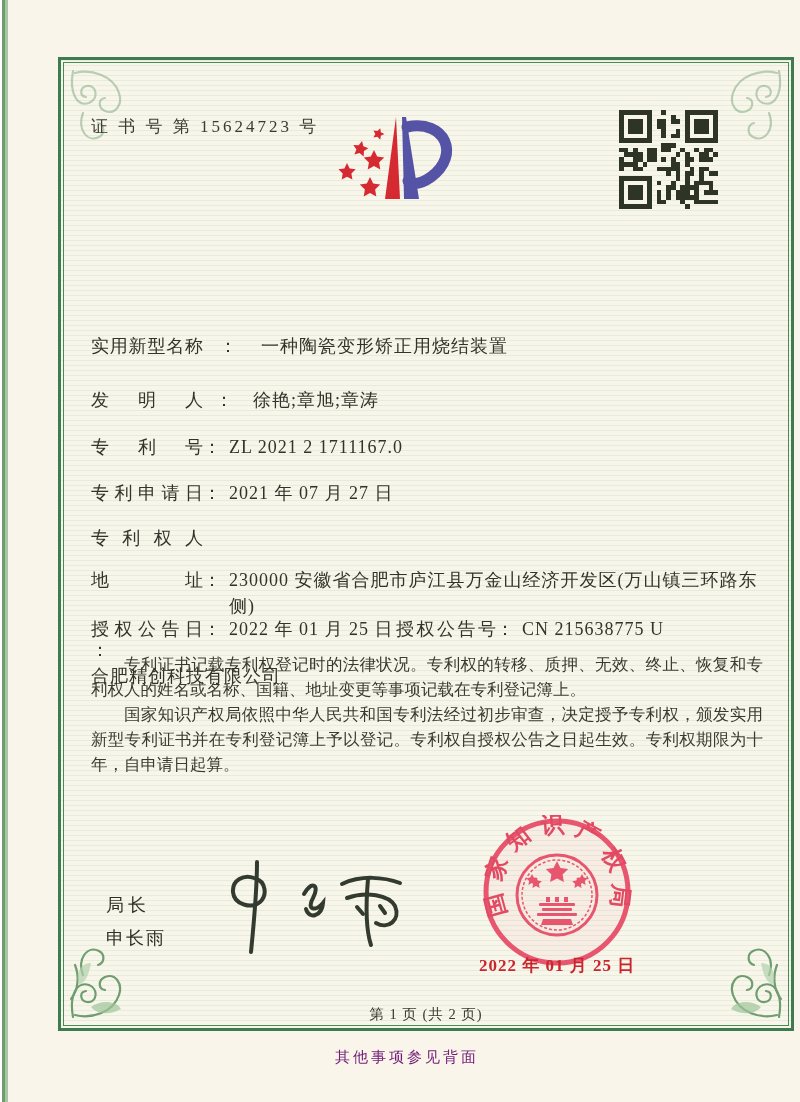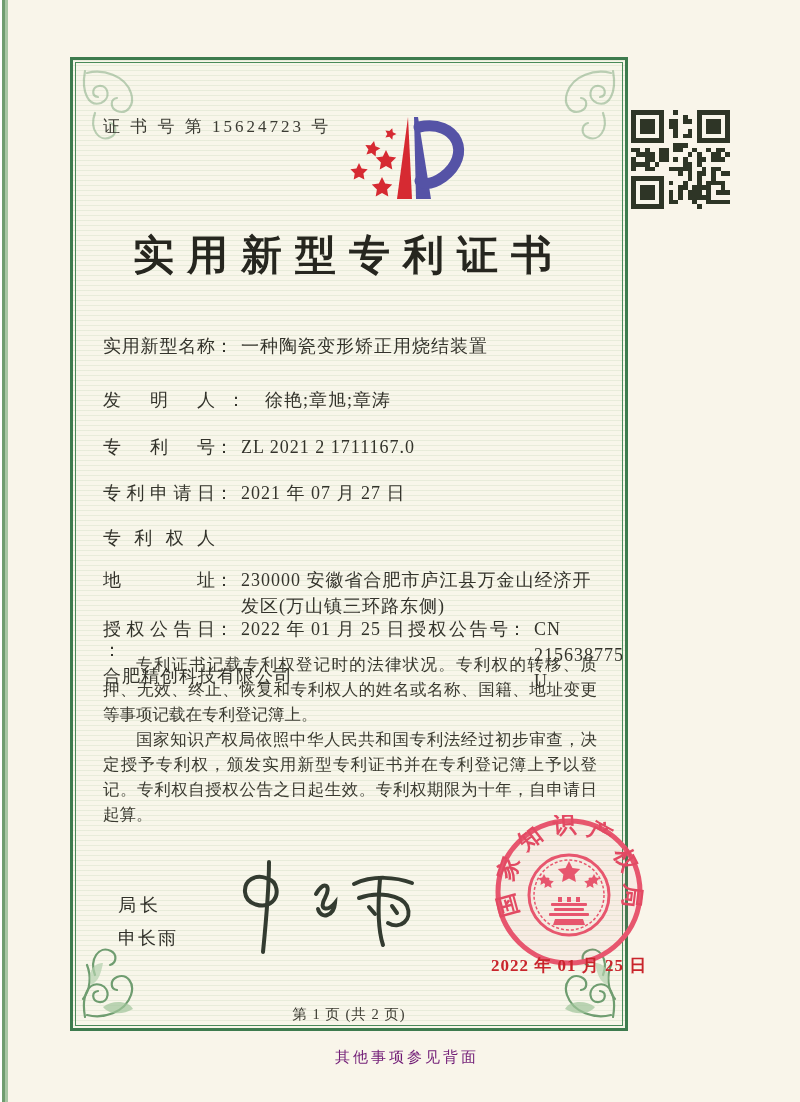--- a/index.html
+++ b/index.html
@@ -7,21 +7,21 @@
     width:800px;height:1102px;position:relative;overflow:hidden;
     background:#f9f5ea;
     font-family:"Liberation Serif", serif;
     color:#33332b;
   }
   .scan-edge{
     position:absolute;left:0;top:0;width:8px;height:1102px;
     background:linear-gradient(90deg,#ffffff 0 2px,#6f9d70 2px 5px,#a8c6a4 5px 8px);
   }
   .frame{
-    position:absolute;left:70px;top:57px;width:558px;height:974px;
+    position:absolute;left:58px;top:57px;width:736px;height:974px;
     border:3px solid #3e7b4e;box-sizing:border-box;
     background:
       repeating-linear-gradient(180deg, rgba(122,168,110,0.13) 0 1px, rgba(122,168,110,0) 1px 5px),
       #f8f6ea;
   }
   .frame-inner{
     position:absolute;inset:2px;border:1px solid #4a8a59;pointer-events:none;
   }
   .flourish{position:absolute;width:95px;height:95px;}
   .fl-bl{left:4px;bottom:4px;}
@@ -41,21 +41,21 @@
   }
 
   .rows{position:absolute;left:30px;right:26px;top:0;}
   .row{position:absolute;left:0;right:0;font-size:18px;line-height:26px;display:flex;align-items:flex-start;}
   .flabel{
     display:inline-block;width:112px;flex:0 0 112px;
     text-align:justify;text-align-last:justify;color:#33332b;
   }
   .colon{flex:0 0 auto;padding-right:8px;}
   .fvalue{flex:1 1 auto;letter-spacing:1px;}
-  .row-name{top:273px;}
+  .row-name{top:273px;gap:16px;}
   .row-inventor{top:327px;gap:12px;}
   .row-patno{top:374px;align-items:flex-end;}
   .row-appdate{top:420px;}
   .row-owner{top:465px;flex-direction:column;}
   .row-addr{top:507px;}
   .row-grant{top:556px;}
   .grant-no-group{position:absolute;left:305px;top:0;display:flex;}
   .grant-no-group .flabel{width:100px;flex:0 0 100px;}
 
   .paras{
@@ -271,21 +271,20 @@
       <rect x="1" y="1" width="5" height="5" fill="#f8f6ea"></rect>
       <rect x="2" y="2" width="3" height="3" fill="#2e3526"></rect>
       <rect x="14" y="0" width="7" height="7" fill="#2e3526"></rect>
       <rect x="15" y="1" width="5" height="5" fill="#f8f6ea"></rect>
       <rect x="16" y="2" width="3" height="3" fill="#2e3526"></rect>
       <rect x="0" y="14" width="7" height="7" fill="#2e3526"></rect>
       <rect x="1" y="15" width="5" height="5" fill="#f8f6ea"></rect>
       <rect x="2" y="16" width="3" height="3" fill="#2e3526"></rect>
     </svg>
 
-  <div class="title">实用新型专利证书</div>
 
   <div class="rows">
     <div class="row row-name">
       <span class="flabel">实用新型名称</span>
         <span class="colon">：</span>
         <span class="fvalue">一种陶瓷变形矫正用烧结装置</span>
     </div>
     <div class="row row-inventor">
       <span class="flabel">发明人</span>
         <span class="colon">：</span>

